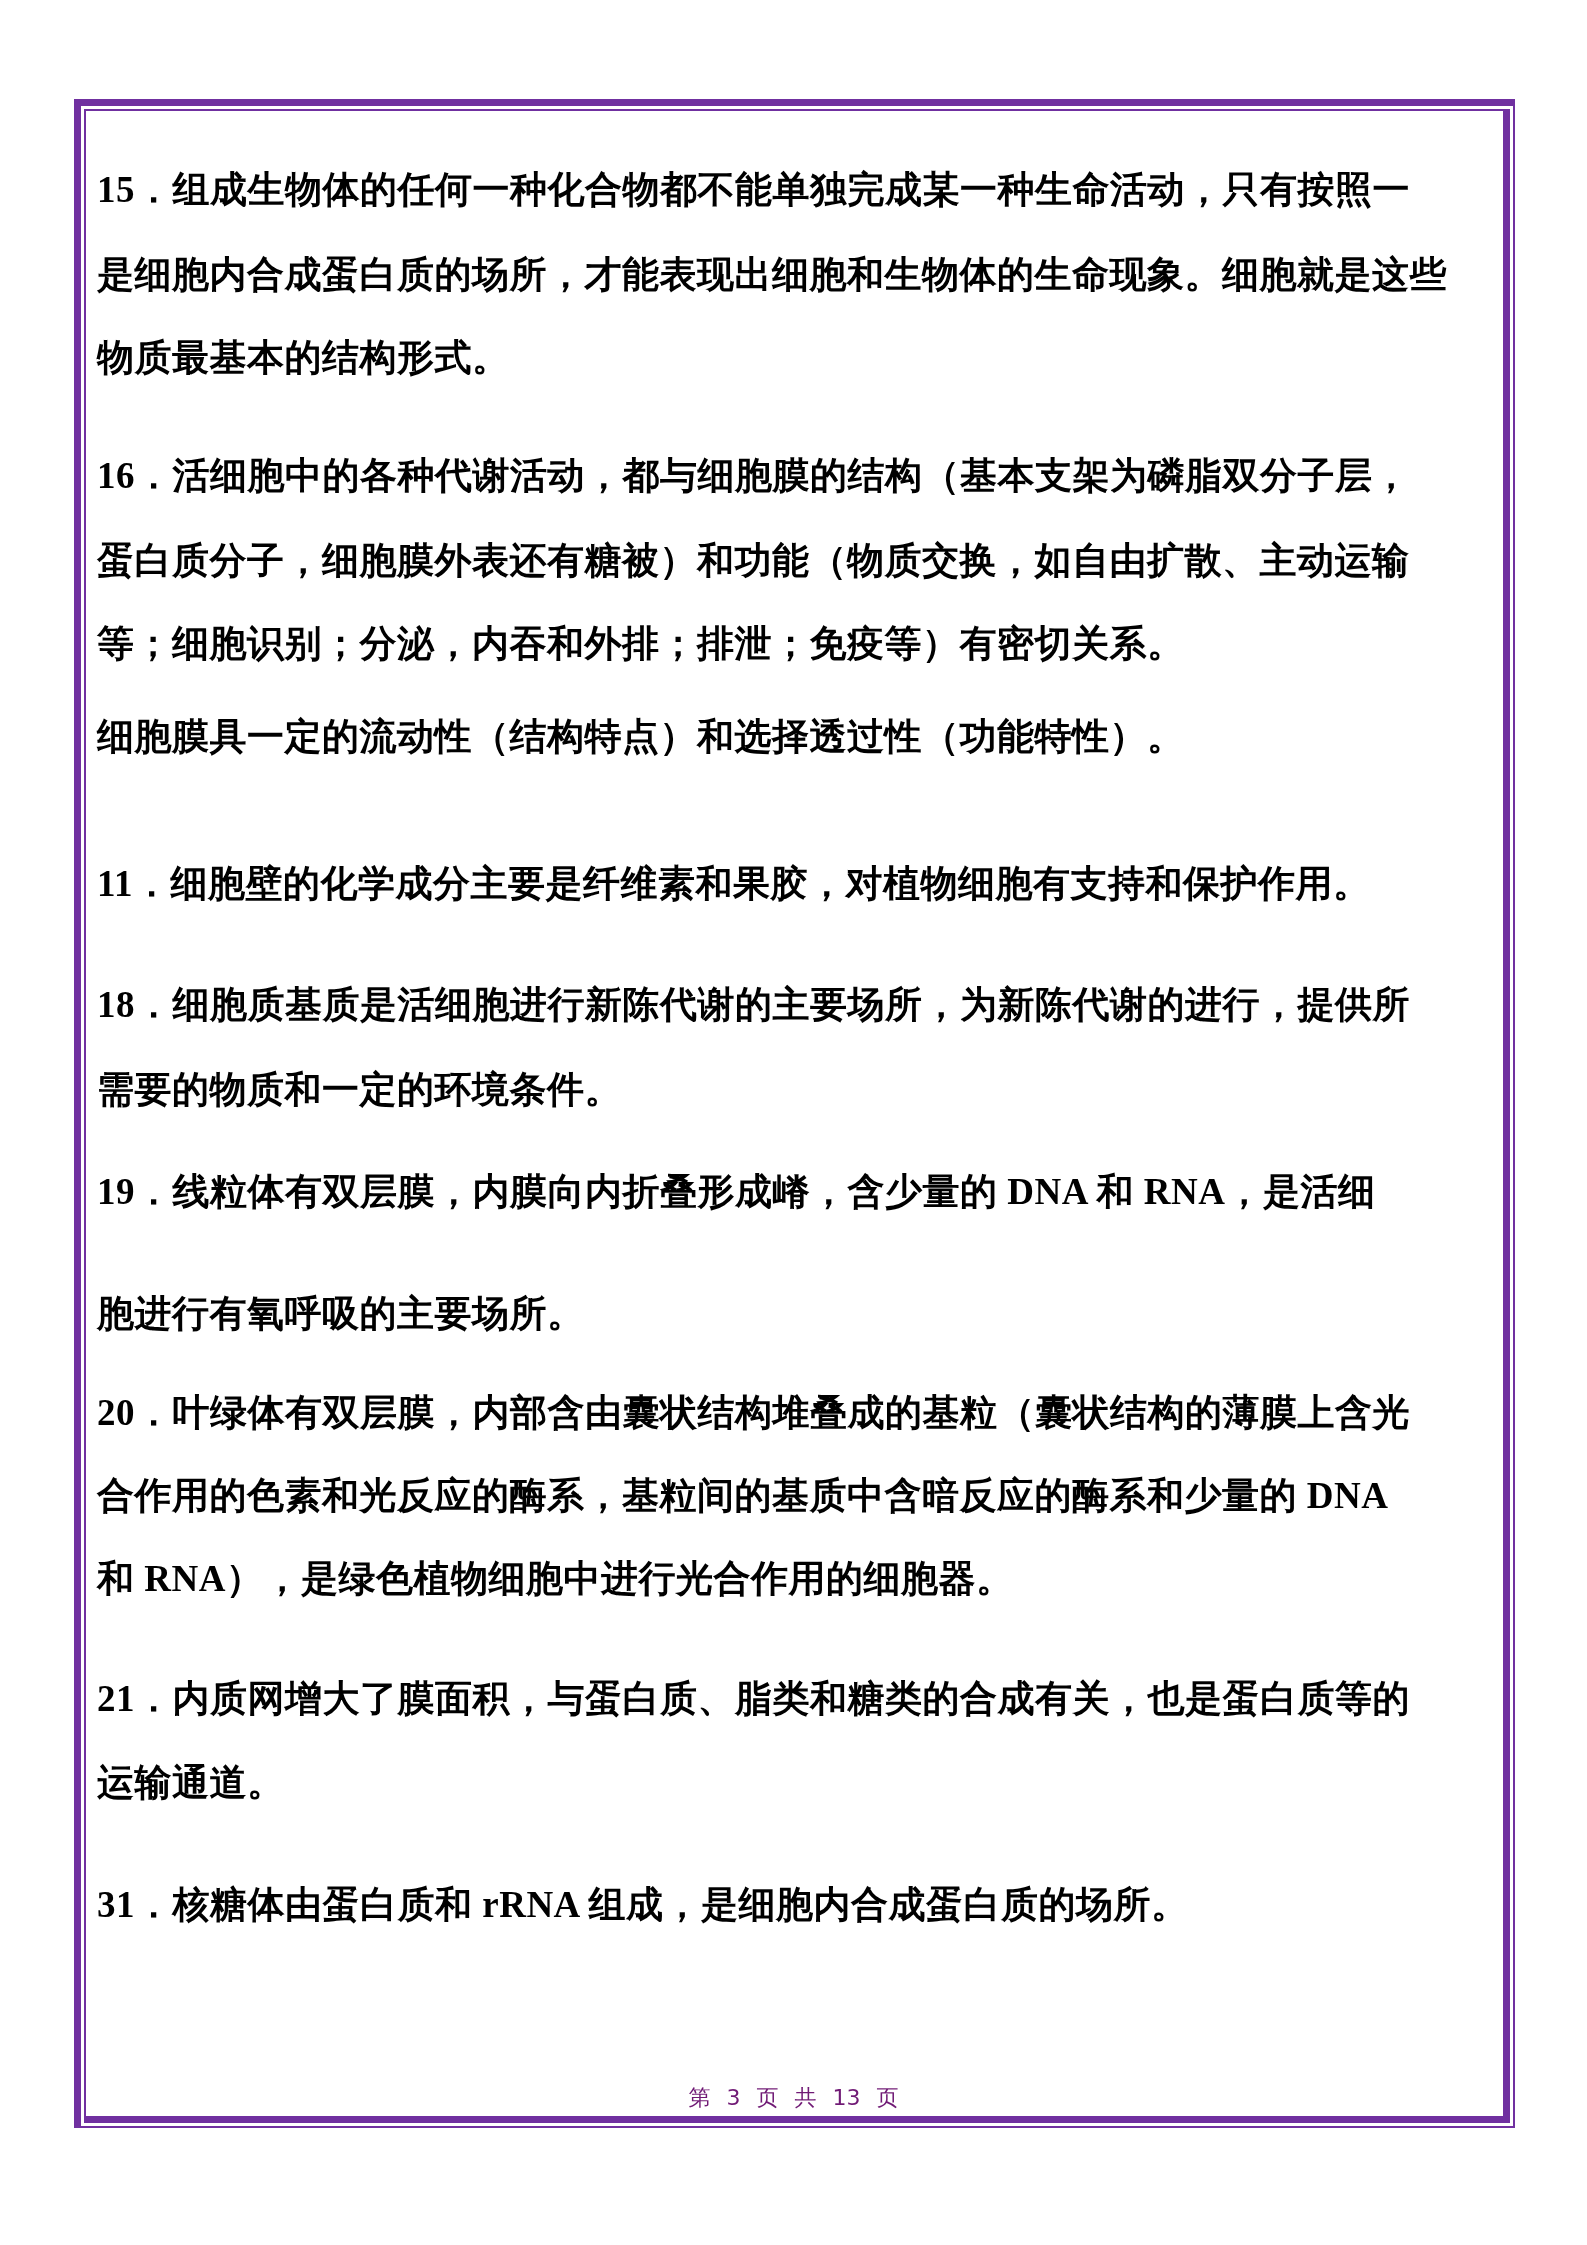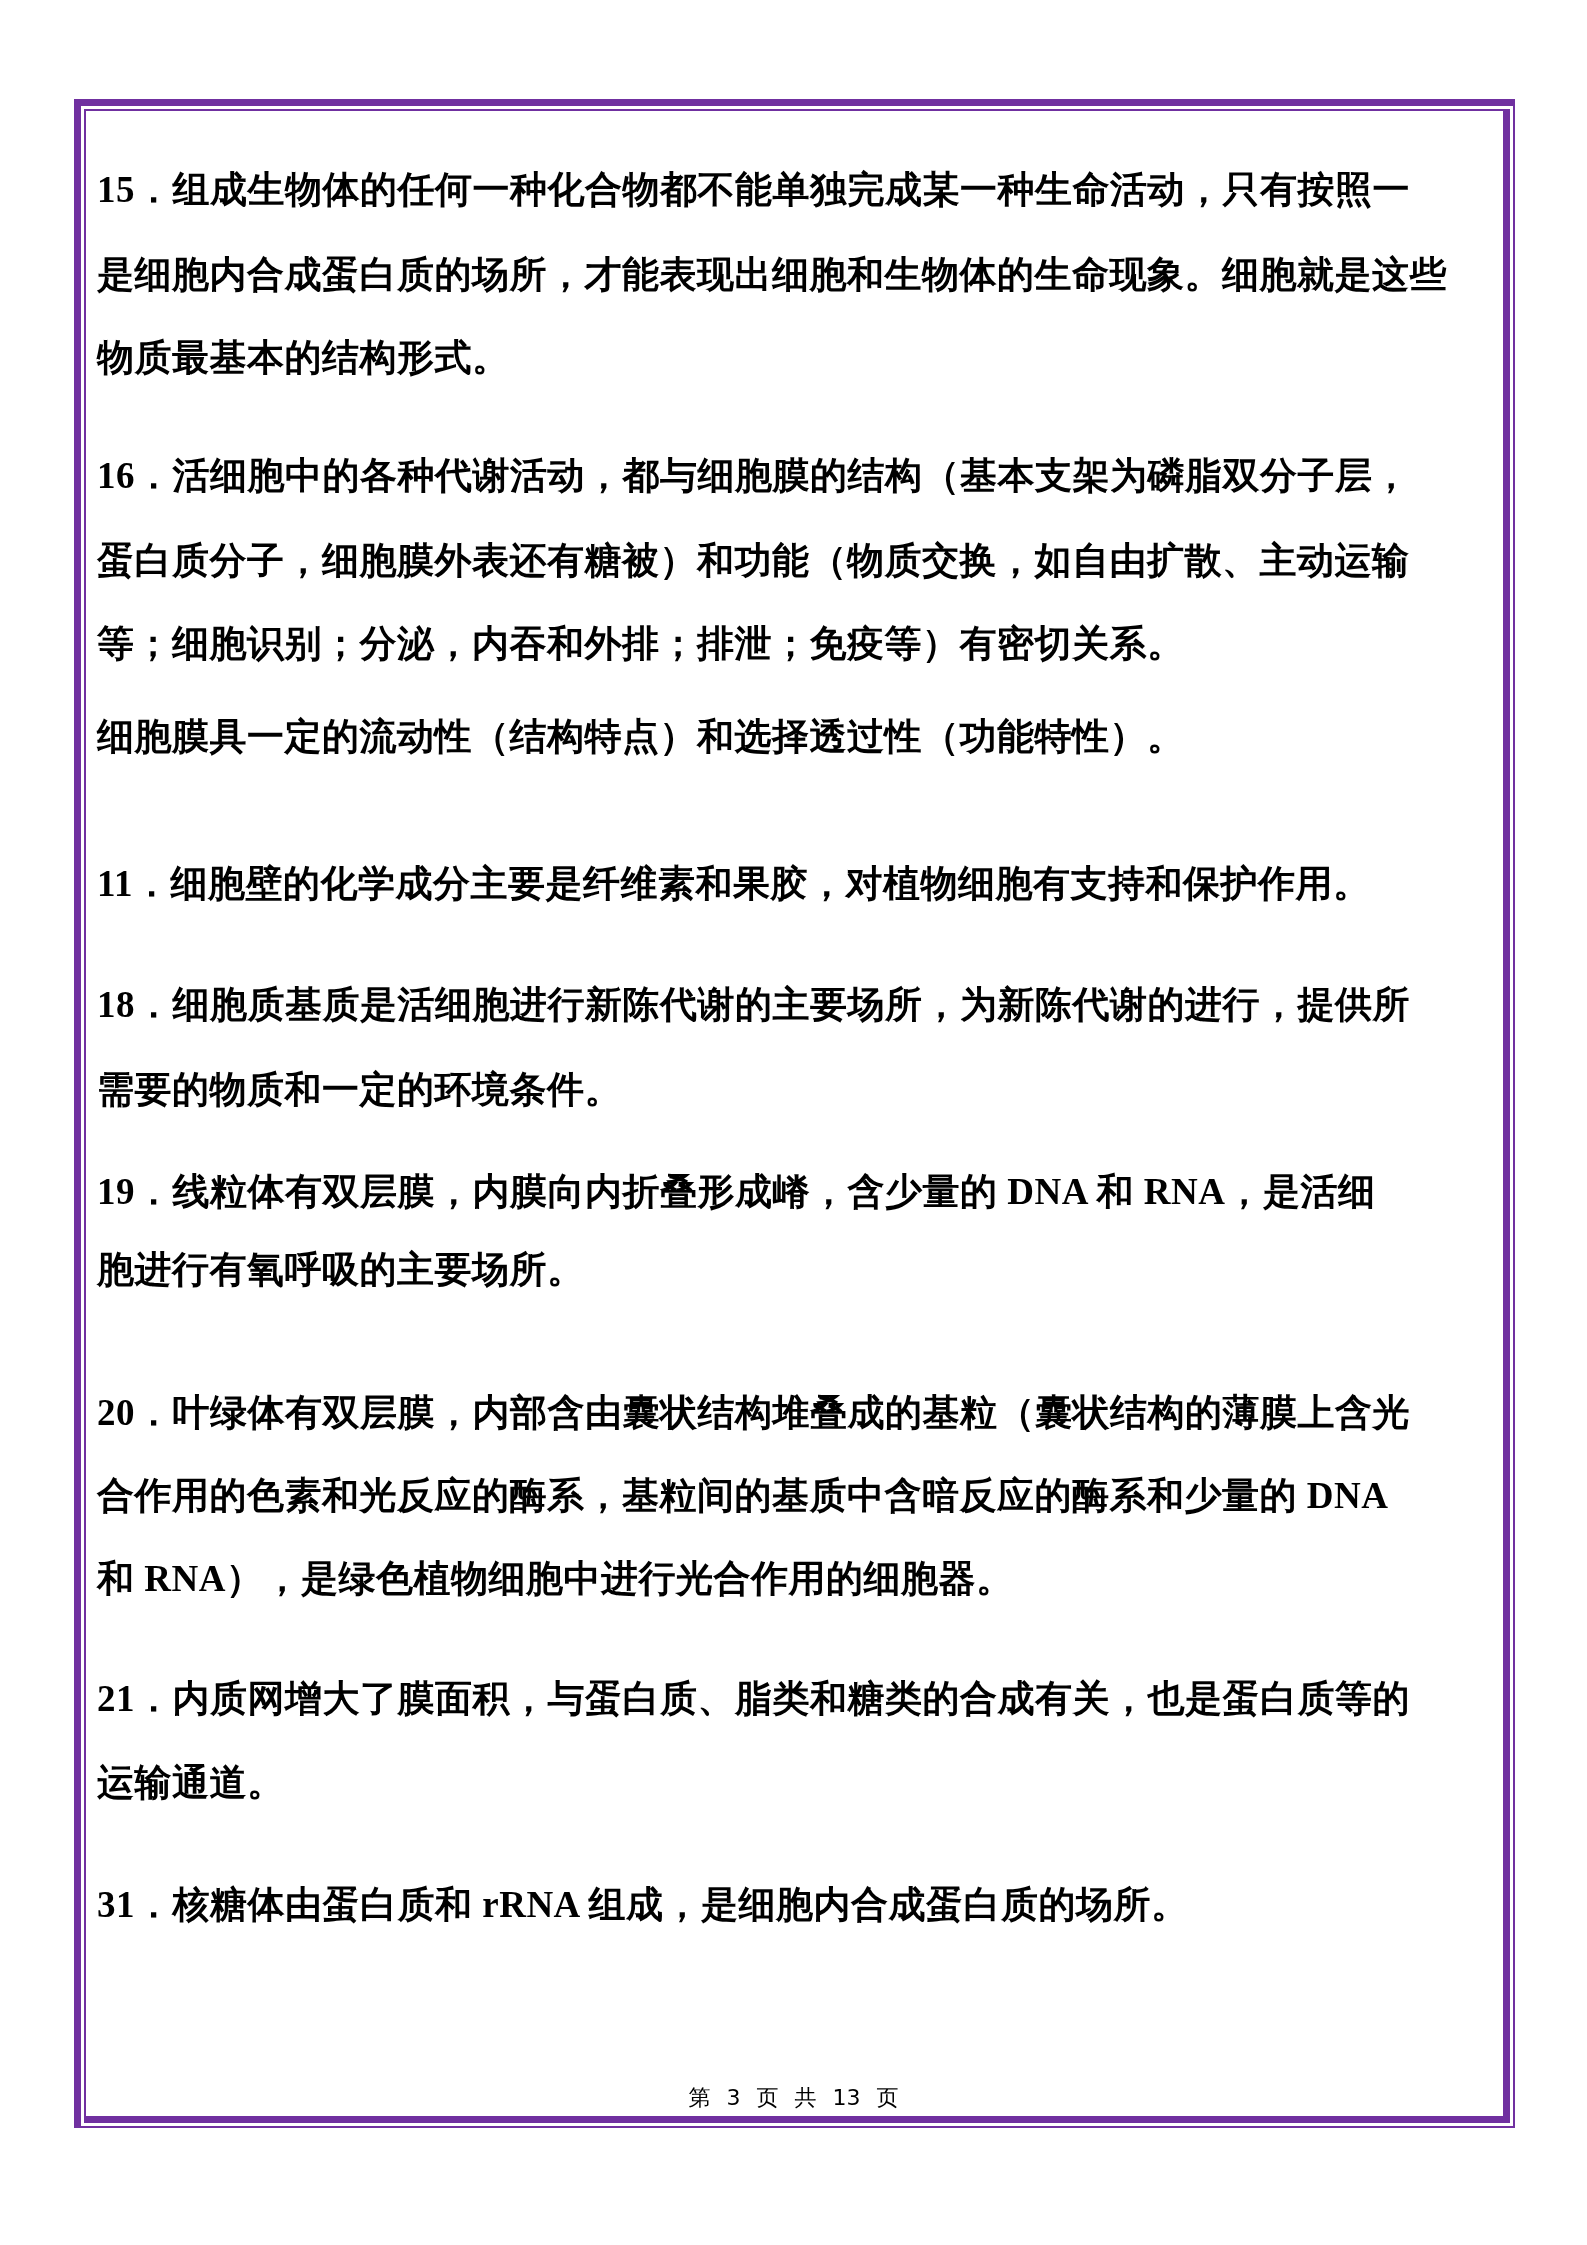--- a/index.html
+++ b/index.html
@@ -11,21 +11,21 @@
   .frame-thin-left { position: absolute; left: 84px; top: 109px; width: 2px; height: 2014px; background: var(--accent); }
   .frame-thick-right { position: absolute; left: 1503px; top: 109px; width: 7px; height: 2014px; background: var(--accent); }
   .frame-thin-right { position: absolute; left: 1513px; top: 99px; width: 2px; height: 2029px; background: var(--accent); }
   .frame-thick-bottom { position: absolute; left: 84px; top: 2116px; width: 1426px; height: 7px; background: var(--accent); }
   .frame-thin-bottom { position: absolute; left: 74px; top: 2126px; width: 1441px; height: 2px; background: var(--accent); }
 
   .content { position: absolute; left: 97px; top: 0; width: 1400px; }
   .line { position: absolute; left: 0; white-space: nowrap; font-weight: bold;
           font-size: 37px; line-height: 44px; height: 44px; letter-spacing: 0.5px; font-family: Liberation Serif, serif; }
   .footer { position: absolute; left: 0; width: 1587px; top: 2084px; text-align: center;
-            font-size: 22px; line-height: 28px; font-family: "DejaVu Sans", sans-serif; color: #000000; }
+            font-size: 22px; line-height: 28px; font-family: "DejaVu Sans", sans-serif; color: #701a75; }
   .footer span { margin: 0 8px; }
 </style>
 </head>
 <body style="--accent:#7030A0;">
 
 <div class="frame">
   <div class="frame-thick-top"></div>
   <div class="frame-thin-top"></div>
   <div class="frame-thick-left"></div>
   <div class="frame-thin-left"></div>
@@ -57,21 +57,21 @@
     <div class="line" style="top:862px">11．细胞壁的化学成分主要是纤维素和果胶，对植物细胞有支持和保护作用。</div>
   </div>
 
   <div>
     <div class="line" style="top:983px">18．细胞质基质是活细胞进行新陈代谢的主要场所，为新陈代谢的进行，提供所</div>
     <div class="line" style="top:1068px">需要的物质和一定的环境条件。</div>
   </div>
 
   <div>
     <div class="line" style="top:1170px">19．线粒体有双层膜，内膜向内折叠形成嵴，含少量的 DNA 和 RNA，是活细</div>
-    <div class="line" style="top:1248px">胞进行有氧呼吸的主要场所。</div>
+    <div class="line" style="top:1292px">胞进行有氧呼吸的主要场所。</div>
   </div>
 
   <div>
     <div class="line" style="top:1391px">20．叶绿体有双层膜，内部含由囊状结构堆叠成的基粒（囊状结构的薄膜上含光</div>
     <div class="line" style="top:1474px">合作用的色素和光反应的酶系，基粒间的基质中含暗反应的酶系和少量的 DNA</div>
     <div class="line" style="top:1557px">和 RNA），是绿色植物细胞中进行光合作用的细胞器。</div>
   </div>
 
   <div>
     <div class="line" style="top:1677px">21．内质网增大了膜面积，与蛋白质、脂类和糖类的合成有关，也是蛋白质等的</div>

